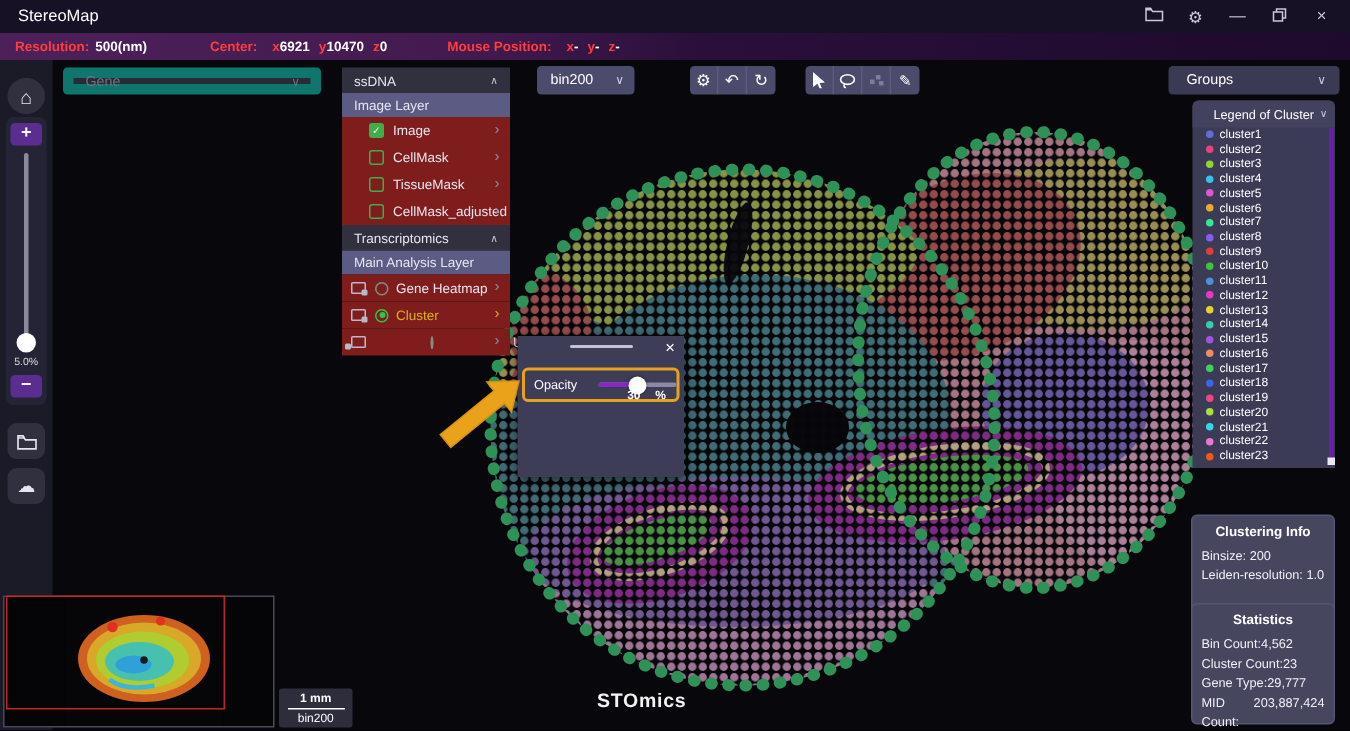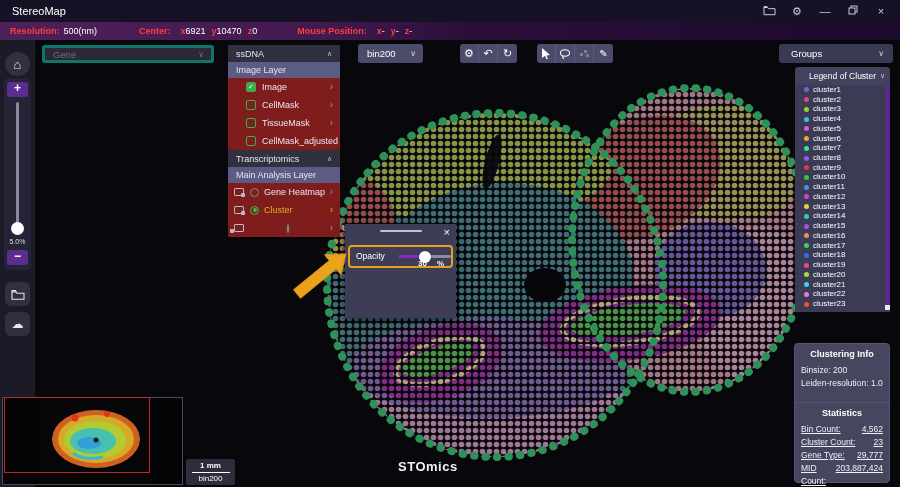--- a/index.html
+++ b/index.html
@@ -13,36 +13,36 @@
   .win-controls { position:absolute; right:4px; top:0; height:22px; display:flex; align-items:center; gap:14px; padding-right:8px; }
   .win-controls .wbtn { color:#c9c9da; font-size:11px; width:14px; text-align:center; cursor:default; }
 
   
   .statusbar { position:absolute; left:0; top:22px; width:900px; height:18px;
     background:linear-gradient(90deg,#4d2059 0%,#431a50 35%,#2a0f3a 52%,#1d0a2c 100%);
     display:flex; align-items:center; font-size:9px; }
   .statusbar .seg { display:flex; align-items:center; gap:4px; }
   .statusbar .lab { color:#ff3d3d; font-weight:bold; }
   .statusbar .axis { color:#ff3d3d; font-weight:bold; margin-left:6px; }
-  .statusbar .val { color:#fff; }
+  .statusbar .val { color:#fff;font-weight:bold; }
 
   
   .sidebar { position:absolute; left:0; top:40px; width:35px; height:447px; background:#1b1b27; }
   .round-btn { position:absolute; left:5px; width:25px; height:24px; background:#30303f; border-radius:6px;
     display:flex; align-items:center; justify-content:center; color:#e6e6f0; font-size:13px; }
   .zoom-panel { position:absolute; left:4px; top:38px; width:27px; height:192px; background:#242436; border-radius:5px; }
   .zoom-btn { position:absolute; left:3px; width:21px; height:15px; background:#5c2d91; border-radius:3px;
     color:#fff; font-size:12px; line-height:13px; text-align:center; font-weight:bold; }
   .zoom-track { position:absolute; left:12px; top:24px; width:3px; height:128px; background:#8a8a9a; border-radius:2px; }
   .zoom-thumb { position:absolute; left:7px; top:144px; width:13px; height:13px; border-radius:50%; background:#fff; }
   .zoom-label { position:absolute; left:0; top:160px; width:27px; text-align:center; font-size:7px; color:#ddd; }
 
   
   .gene-select { position:absolute; left:42px; top:45px; width:172px; height:18px; background:#292937;
-    border:3px solid #0f766e; border-radius:3px; display:flex; align-items:center; font-size:9.5px; color:#70707f; }
+    border:7px solid #0f766e; border-radius:3px; display:flex; align-items:center; font-size:9.5px; color:#70707f; }
   .gene-select .ph { margin-left:8px; }
   .gene-select .chev { position:absolute; right:7px; color:#70707f; font-size:8px; }
 
   
   .layer-panel { position:absolute; left:228px; top:45px; width:112px; }
   .lp-row { position:relative; display:flex; align-items:center; font-size:9px; color:#e6e6f0; }
   .lp-title { height:17px; background:#41415a; padding-left:8px; }
   .lp-section { height:16px; background:#5b5b84; padding-left:8px; font-size:9px; }
   .lp-group { height:17px; background:#30303f; padding-left:8px; }
   .lp-item { height:18px; background:#7f1d1d; padding-left:18px; }
@@ -85,21 +85,21 @@
   .legend-item { height:9.74px; display:flex; align-items:center; padding-left:9px; }
   .legend-item .dot { width:5px; height:5px; border-radius:50%; margin-right:4px; flex:none; }
   .legend-item .legend-label { font-size:8px; color:#fff; line-height:8px; }
   .legend-scroll { position:absolute; right:1px; top:18px; width:3px; height:222px; background:#6a1fa8; border-radius:2px; }
   .legend-corner { position:absolute; right:0; bottom:2px; width:5px; height:5px; background:#e8e8f0; }
 
   
   .info-panel { position:absolute; left:794px; width:96px; background:#46465f; border:1px solid #565674; border-radius:4px; padding:5px 6px; }
   .info-title { text-align:center; font-size:9px; font-weight:bold; color:#fff; margin-bottom:5px; }
   .info-line { font-size:8.5px; color:#f0f0f8; line-height:13px; }
-  .stat-row { display:flex; justify-content:space-between; font-size:8.5px; line-height:13px; color:#f0f0f8;text-decoration:underline; }
+  .stat-row { display:flex; justify-content:flex-start; font-size:8.5px; line-height:13px; color:#f0f0f8; }
   .stat-row .sv { text-align:right; }
 
   
   .minimap { position:absolute; left:2px; top:397px; width:181px; height:88px; background:#050507; border:1px solid #4a4a5c; }
   .mini-img { position:absolute; left:40px; top:0; width:106px; height:86px; }
   .mini-viewport { position:absolute; left:1px; top:-1px; width:146px; height:76px; border:1px solid #c22525; }
   .scalebox { position:absolute; left:186px; top:459px; width:49px; height:26px; background:#2d2d3c; border-radius:2px;
     display:flex; flex-direction:column; align-items:center; justify-content:center; }
   .scalebox .sc-top { font-size:8px; font-weight:bold; color:#fff; line-height:10px; }
   .scalebox .sc-line { width:38px; height:1px; background:#fff; margin:1px 0; }

